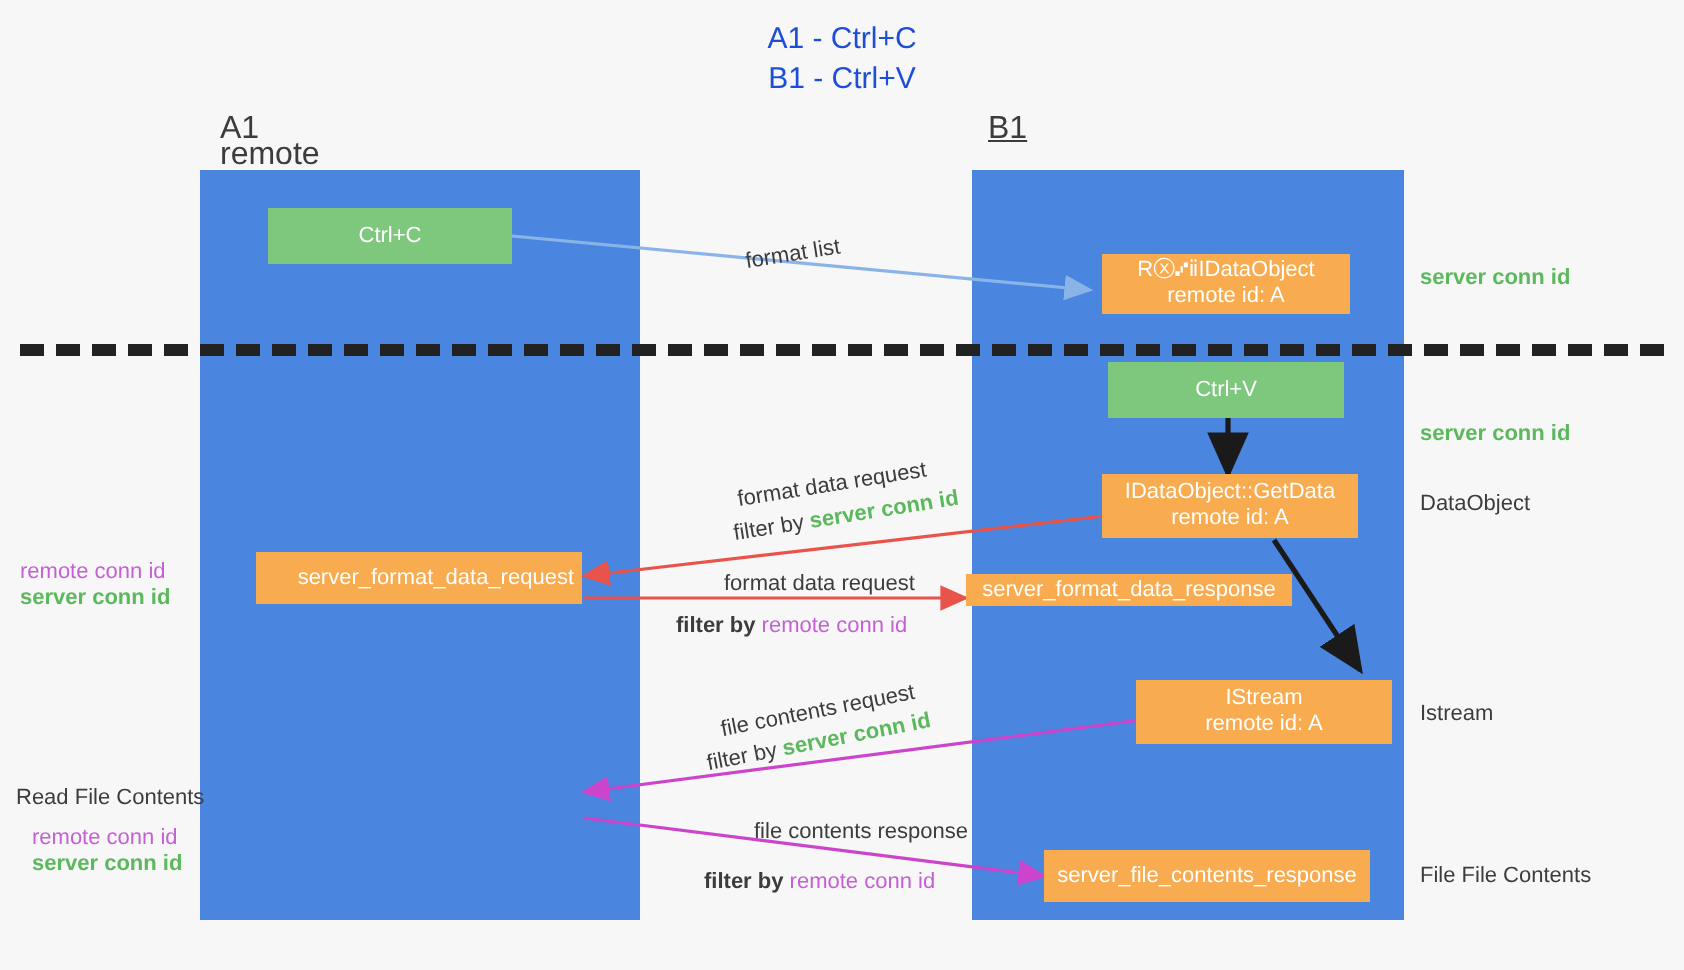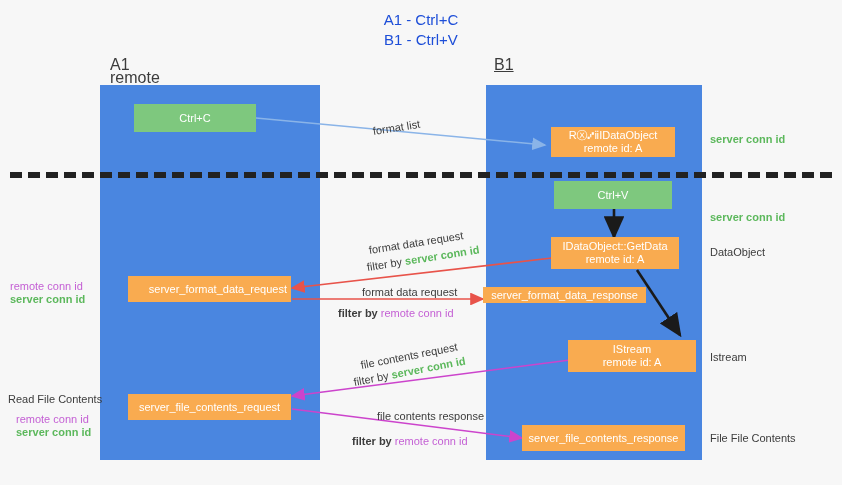--- a/index.html
+++ b/index.html
@@ -152,23 +152,20 @@
   <div class="divider"></div>
 
   <div class="box green" style="left:134px; top:104px; width:122px; height:28px;text-align:right;">
     <span>Ctrl+C</span>
   </div>
 
   <div class="box orange" style="left:128px; top:276px; width:163px; height:26px;align-items:flex-end;">
     <span>server_format_data_request</span>
   </div>
 
-  <div class="box orange" style="left:128px; top:394px; width:163px; height:26px;">
-    <span>server_file_contents_request</span>
-  </div>
 
   <div class="box orange" style="left:551px; top:127px; width:124px; height:30px;">
     <span>Rⓧ⑇ⅱIDataObject</span>
     <span>remote id: A</span>
   </div>
 
   <div class="box green" style="left:554px; top:181px; width:118px; height:28px;">
     <span>Ctrl+V</span>
   </div>
 

